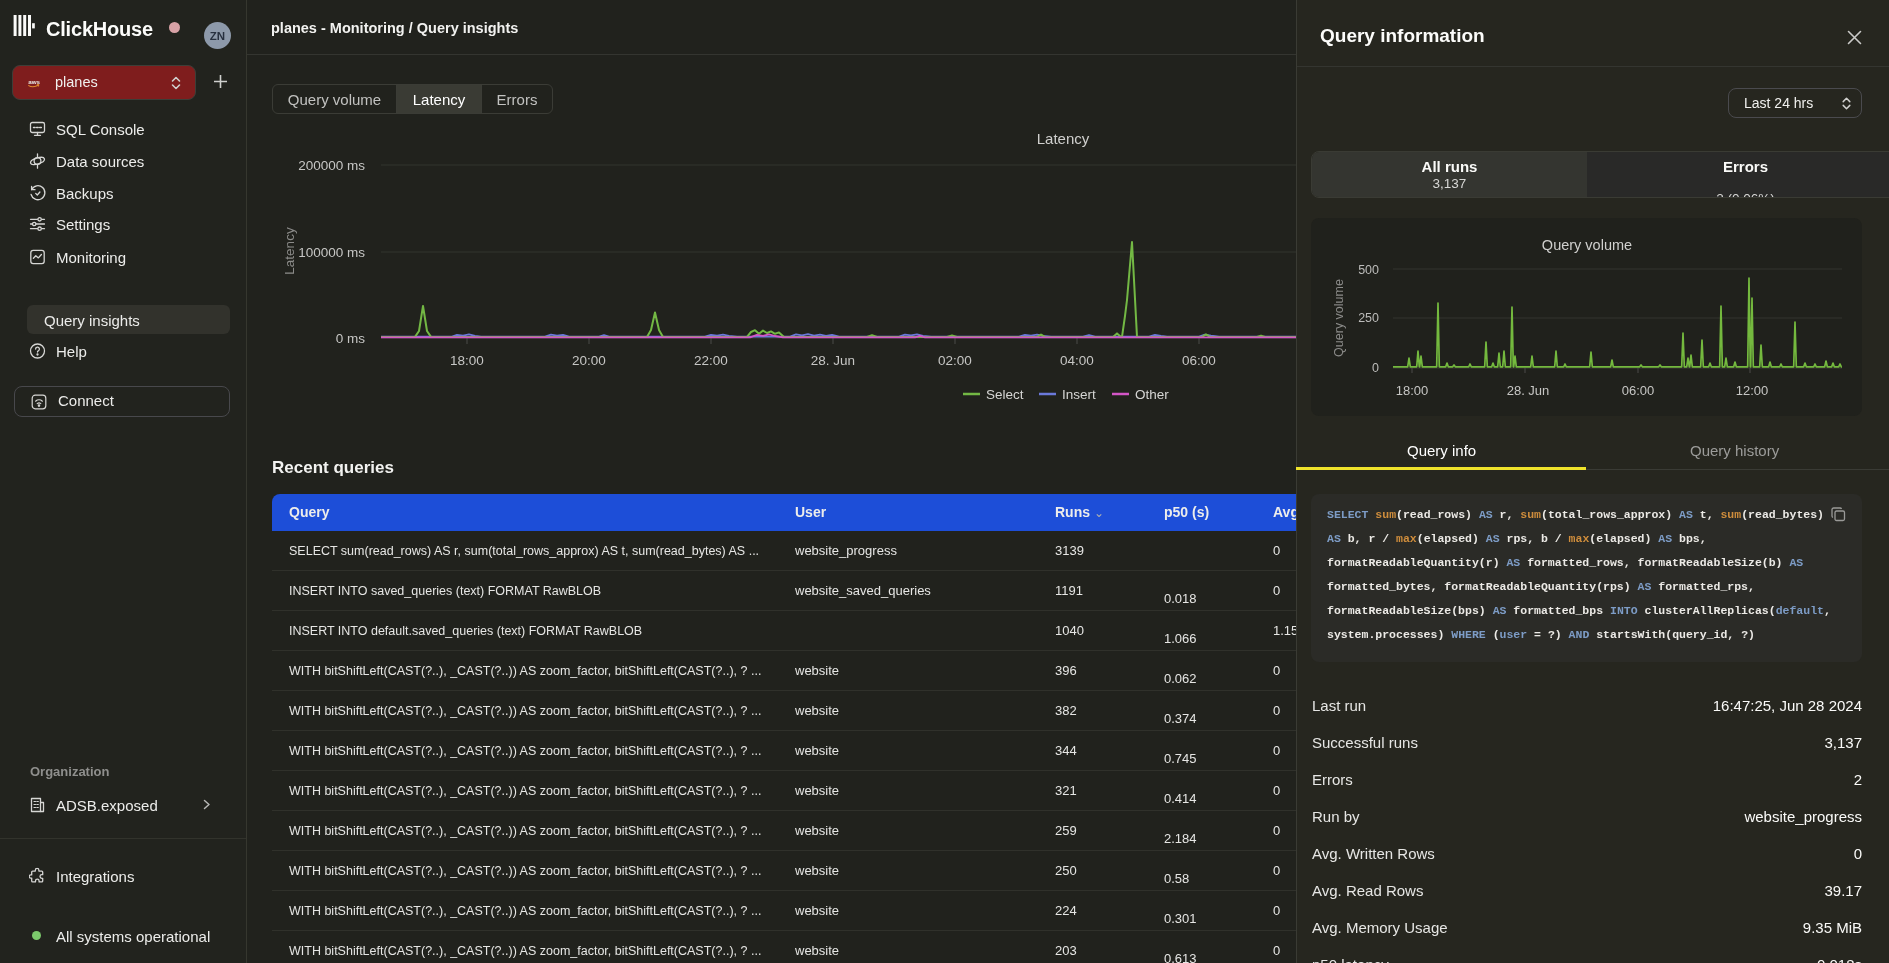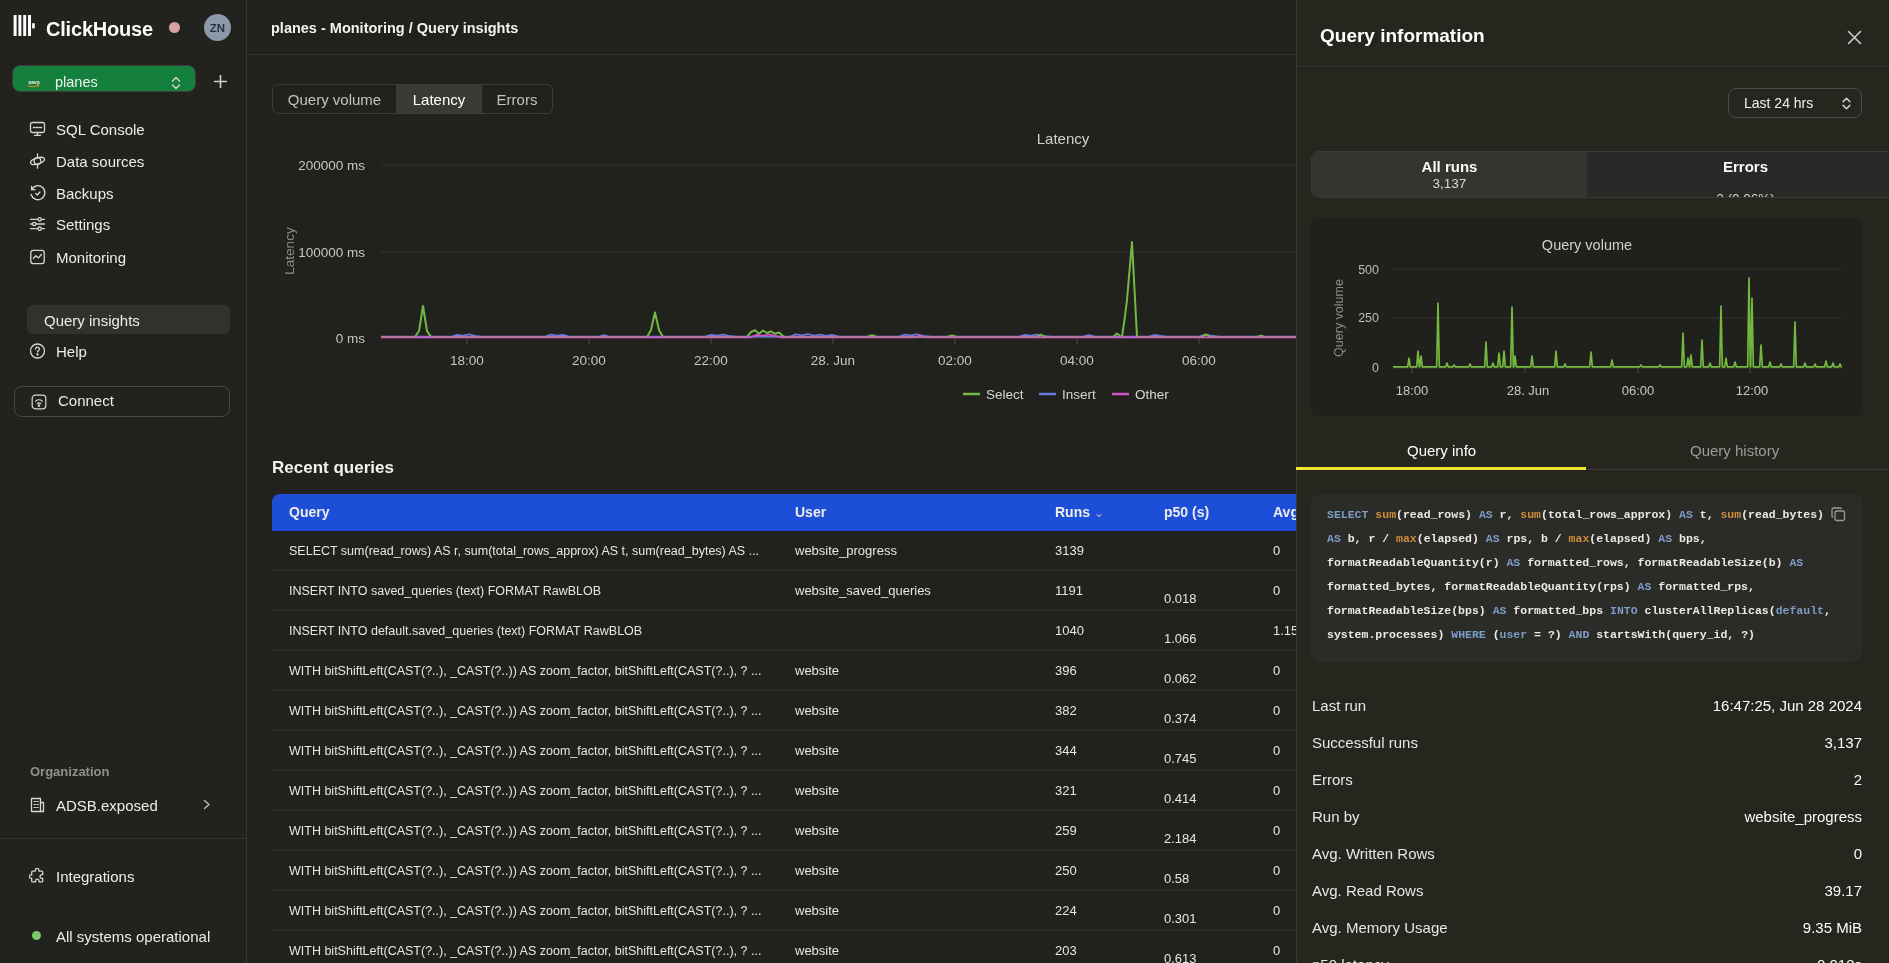--- a/index.html
+++ b/index.html
@@ -30,24 +30,24 @@
     <g fill="#fbfbf9">
       <rect x="0.6" y="0" width="3" height="21"></rect>
       <rect x="5.4" y="0" width="3" height="21"></rect>
       <rect x="10.2" y="0" width="3" height="21"></rect>
       <rect x="15" y="0" width="3" height="21"></rect>
       <rect x="19.1" y="8.2" width="2.7" height="5.2"></rect>
     </g>
   </svg>
   <div class="abs" style="left:46px;top:18px;font-size:20px;font-weight:700;letter-spacing:-0.2px;color:#fcfcfa;">ClickHouse</div>
   <div class="abs" style="left:169px;top:22px;width:11px;height:11px;border-radius:50%;background:#d8a2a6;"></div>
-  <div class="abs" style="left:204px;top:14px;width:27px;height:27px;border-radius:50%;background:#8d99aa;
+  <div class="abs" style="left:204px;top:22px;width:27px;height:27px;border-radius:50%;background:#8d99aa;
        display:flex;align-items:center;justify-content:center;font-size:11.5px;font-weight:700;color:#27303f;">ZN</div>
 
-  <div class="abs" style="left:12px;top:65px;width:184px;height:27px;border-radius:8px;background:#15803d;border:1px solid #3d3e38;">
+  <div class="abs" style="left:12px;top:65px;width:184px;height:35px;border-radius:8px;background:#7f1d1d;border:1px solid #3d3e38;">
     <svg class="abs" style="left:14px;top:11px" width="15" height="13" viewBox="0 0 24 16">
       <text x="2" y="9" font-size="10" font-weight="700" fill="#e8e8e6" font-family="Liberation Sans">aws</text>
       <path d="M2 11 Q 10 16 19 10" stroke="#e08a2e" stroke-width="1.8" fill="none"></path>
       <path d="M19 10 l-1 3 M19 10 l-3.2 -0.4" stroke="#e08a2e" stroke-width="1.5" fill="none"></path>
     </svg>
     <div class="abs" style="left:42px;top:8px;font-size:14.5px;color:#f0f0ee;">planes</div>
     <svg class="abs" style="left:156px;top:9px" width="14" height="16" viewBox="0 0 14 16">
       <path d="M3.5 6 L7 2.5 L10.5 6" stroke="#d0d0ce" stroke-width="1.6" fill="none" stroke-linecap="round" stroke-linejoin="round"></path>
       <path d="M3.5 10 L7 13.5 L10.5 10" stroke="#d0d0ce" stroke-width="1.6" fill="none" stroke-linecap="round" stroke-linejoin="round"></path>
     </svg>

